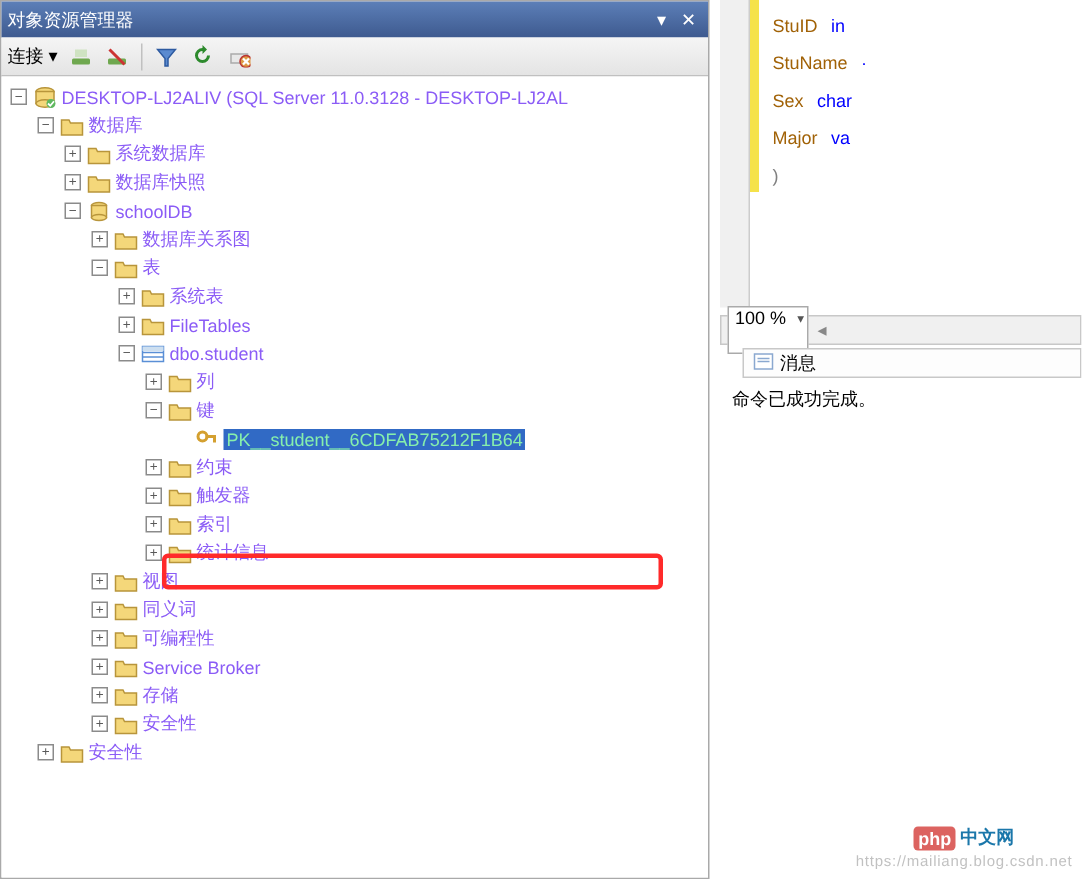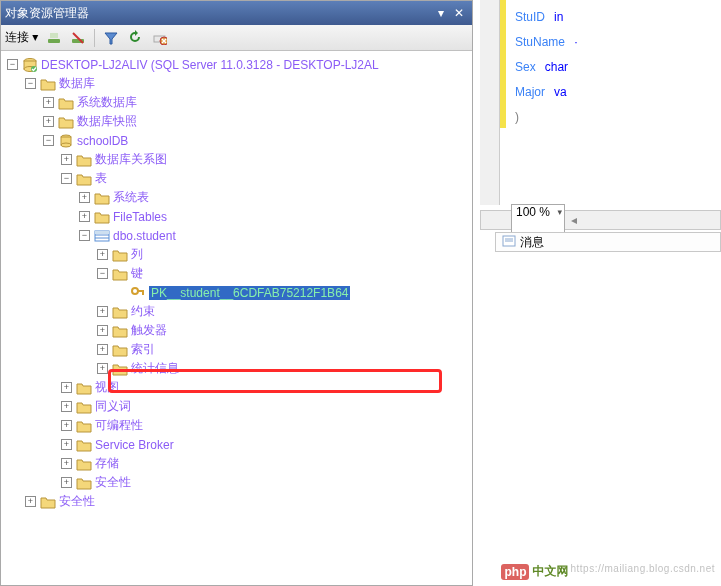--- a/index.html
+++ b/index.html
@@ -17,31 +17,31 @@
 .exp { width: 11px; height: 11px; border: 1px solid #8b8b8b; background:#fff; display: inline-flex; align-items: center; justify-content: center; font-size: 9px; line-height: 9px; margin-right: 4px; color:#595959; cursor:pointer; user-select:none;}
 .exp.none { border:none; background:transparent; }
 .ic { width: 16px; height: 16px; margin-right: 3px; display:inline-flex; align-items:center; justify-content:center; }
 .label { color:#8b5cf6; }
 .sel { background:#316ac5; color:#86efac; padding:0 2px; }
 .hl-border { position:absolute; border:3px solid #ff2a2a; border-radius:4px; left:108px; top:369px; width:334px; height:24px; pointer-events:none; }
 .right-editor { position:absolute; left:480px; top:0; width:241px; height:205px; background:#fff; }
 .gutter { position:absolute; left:0; top:0; width:20px; height:205px; background:#f0f0f0; border-right:1px solid #ccc;}
 .yellow-line { position:absolute; left:20px; top:0; width:6px; height:128px; background:#f5e24a; }
 .code { position:absolute; left:35px; top:4px; font-family:Consolas,monospace; font-size:15px; line-height:24px; white-space:pre; }
-.kw { color:#0000ff; } .nm { color:#3b82f6; } .pn { color:#808080;}
+.kw { color:#0000ff; } .nm { color:#a16207; } .pn { color:#808080;}
 .zoom-bar { position:absolute; left:480px; top:210px; right:0; height:20px; background:#f0f0f0; border:1px solid #c8c8c8; display:flex; align-items:center; padding:0 4px; font-size:11px;}
-.zoom-bar .dd { border:1px solid #aaa; background:#fff; padding:0 14px 0 4px; position:relative; height:32px; line-height:14px;margin-left:26px;}
+.zoom-bar .dd { border:1px solid #aaa; background:#fff; padding:0 14px 0 4px; position:relative; height:32px; line-height:14px;}
 .zoom-bar .dd::after{content:"▾"; position:absolute; right:2px; top:0; font-size:9px; color:#555;}
 .msg-panel { position:absolute; left:480px; top:232px; right:0; height:60px; }
 .msg-tab { height:20px; display:flex; align-items:center; padding:0 6px; border:1px solid #c8c8c8; background:#fdfdfd; gap:4px;margin-left:15px;}
 .msg-body { padding:6px 8px; font-size:12px; }
-.watermark { position:absolute; right:6px; bottom:6px; display:flex; align-items:flex-start; gap:2px; opacity:.9;}
+.watermark { position:absolute; right:6px; bottom:6px; display:flex; flex-direction:column; align-items:center; gap:2px; opacity:.9;}
 .php-logo { font-family:Arial; font-weight:bold; font-size:14px; display:flex; align-items:center; gap:3px;}
 .php-logo .p1{ background:#d9534f; color:#fff; padding:1px 3px; border-radius:3px;}
-.php-logo .p2{ color:#4d7c0f;font-family:Liberation Mono, monospace;}
+.php-logo .p2{ color:#0369a1;font-family:Liberation Mono, monospace;}
 .csdn { font-size:10px; color:#bbb; letter-spacing:.5px;}
 </style>
 </head>
 <body>
 
 <div class="left-panel">
   <div class="title-bar">
     <span class="title-text">对象资源管理器</span>
     <span class="title-pin">▾</span>
     <span class="title-close">✕</span>
@@ -331,20 +331,21 @@
 
 <div class="msg-panel">
   <div class="msg-tab">
     <span><svg width="14" height="14">
           <rect x="1" y="2" width="12" height="10" fill="#fff" stroke="#8aa8d0"></rect>
           <line x1="3" y1="5" x2="11" y2="5" stroke="#8aa8d0"></line>
           <line x1="3" y1="7" x2="11" y2="7" stroke="#8aa8d0"></line>
         </svg></span>
     <span>消息</span>
   </div>
+  <div class="msg-body">命令已成功完成。</div>
 </div>
 
 <div class="watermark">
   <div class="php-logo">
     <span class="p1">php</span>
     <span class="p2">中文网</span>
   </div>
   <div class="csdn">https://mailiang.blog.csdn.net</div>
 </div>
 

